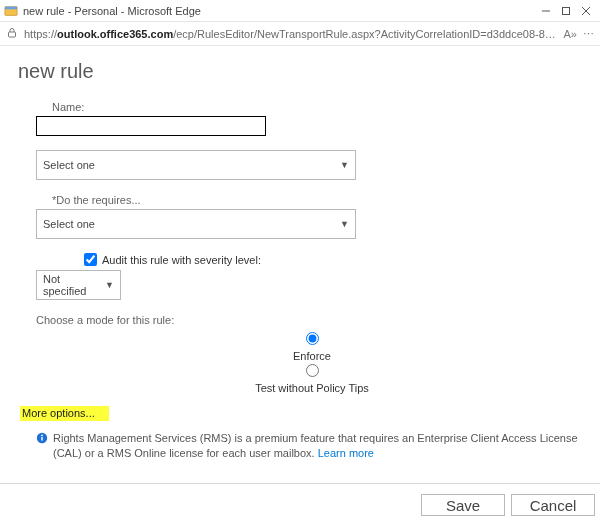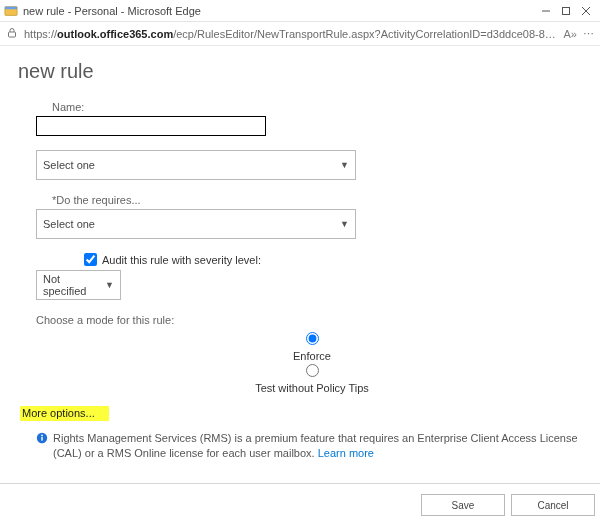--- a/index.html
+++ b/index.html
@@ -103,21 +103,21 @@
     border-top:1px solid #d8d8d8;
     position:absolute;left:0;right:0;bottom:40px;
   }
   .button-row{
     position:absolute;right:5px;bottom:8px;
     display:flex;gap:6px;
   }
   .btn{
     width:84px;height:22px;
     border:1px solid var(--btn-border);
-    background:#fff;color:#444;font-size:10px;
+    background:#fff;color:#444;font-size:15px;
     display:flex;align-items:center;justify-content:center;
   }
 </style>
 </head>
 <body>
 
 <div class="titlebar">
   <span class="favicon">
     <svg width="14" height="14" viewBox="0 0 16 16">
         <rect x="1" y="3" width="14" height="10" rx="1" fill="#f3c14b" stroke="#b88a1f" stroke-width="0.7"></rect>

